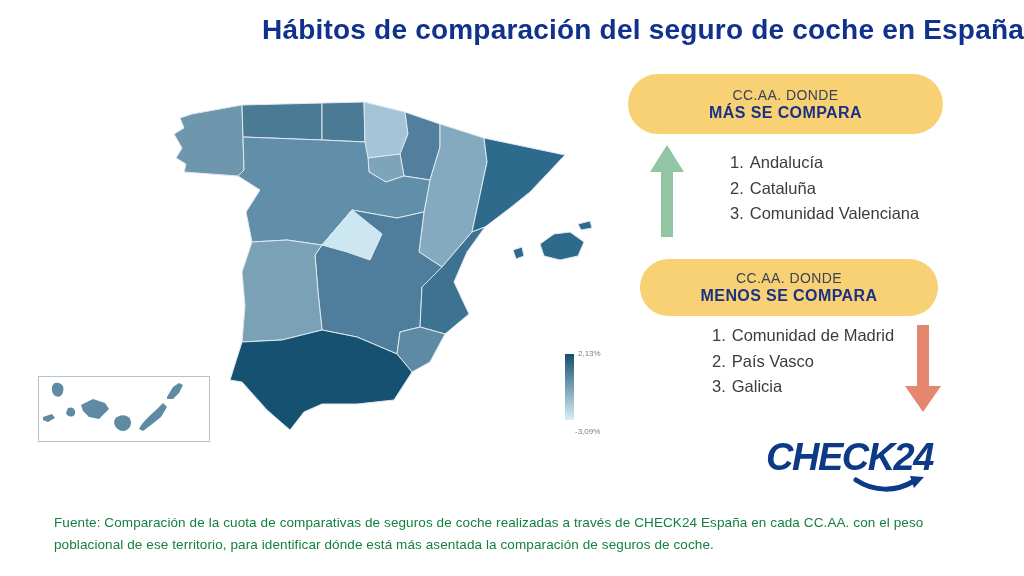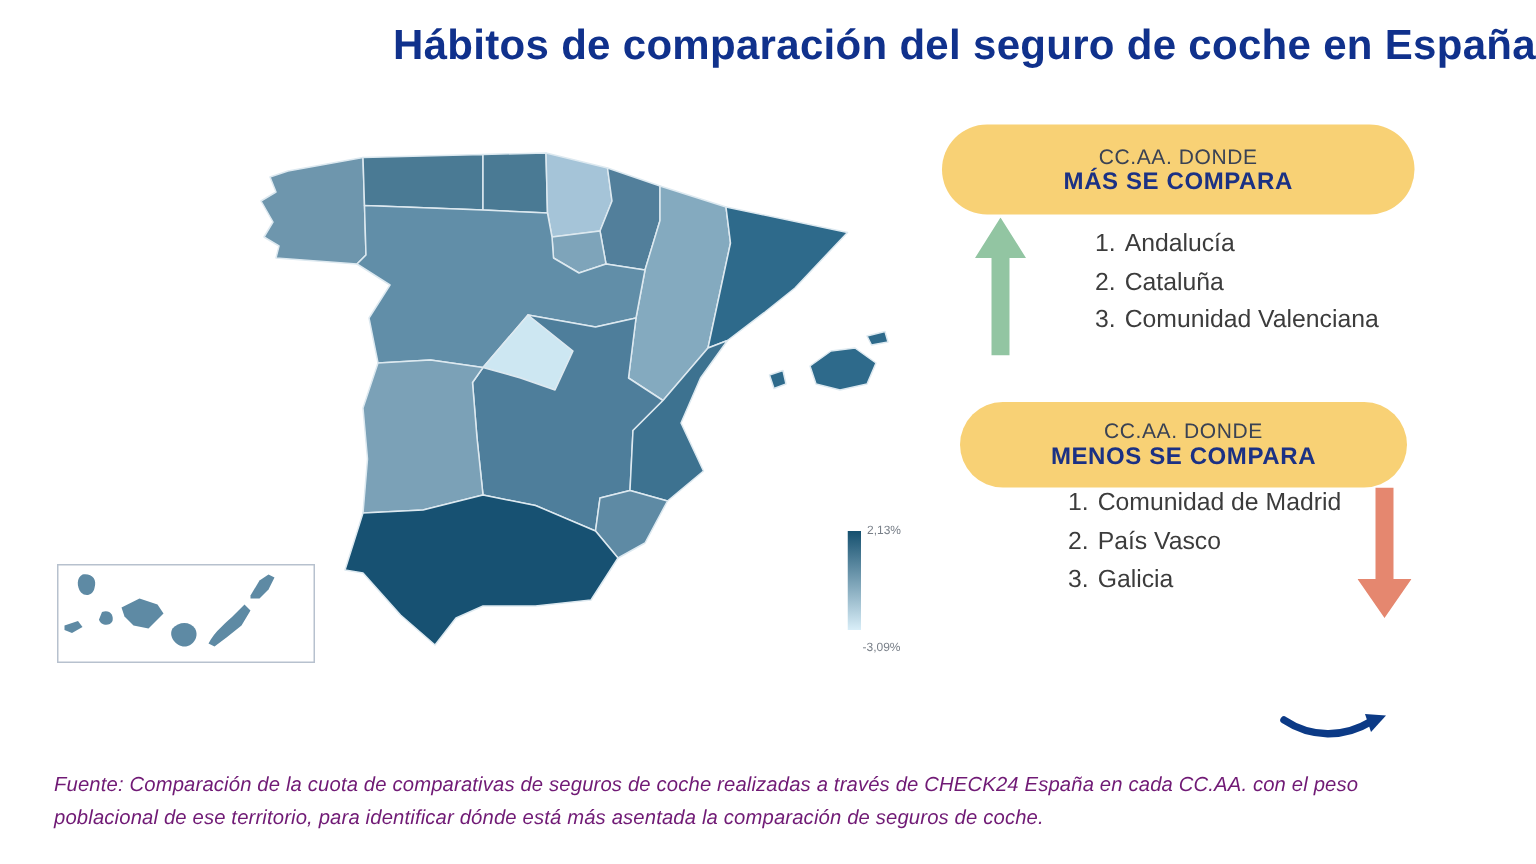--- a/index.html
+++ b/index.html
@@ -14,43 +14,43 @@
 
   .canary-box { position:absolute; left:38px; top:376px; width:172px; height:66px;
                 border:1px solid #b7c1ce; background:#ffffff; }
 
   .legend { position:absolute; left:563px; top:346px; width:60px; height:80px; }
   .legend-bar { position:absolute; left:2px; top:8px; }
   .legend-max { position:absolute; left:15px; top:3px;  font-size:8px; color:#787f88; }
   .legend-min { position:absolute; left:12px; top:81px; font-size:8px; color:#787f88; }
 
   .pill { position:absolute; display:flex; flex-direction:column; justify-content:center;
-          align-items:center; gap:1px; border-radius:30px;margin-top:9px; }
+          align-items:center; gap:1px; border-radius:30px; }
   .pill-most  { left:628px; top:74px;  width:315px; height:60px; }
   .pill-least { left:640px; top:259px; width:298px; height:57px; }
   .pill-line1 { font-size:14px; color:#3a4254; letter-spacing:0.4px; }
   .pill-line2 { font-size:16px; font-weight:bold; color:#1b3184; letter-spacing:0.4px; }
 
   .rank-list { position:absolute; font-size:16.5px; color:#3c3c3c; }
   .rank-list-most  { left:712px; top:150px;margin-left:18px; }
   .rank-list-least { left:712px; top:323px; }
   .rank-item { line-height:25.5px; white-space:nowrap; }
   .rank-num { margin-right:6px; }
 
   .arrow { position:absolute; }
   .arrow-up   { left:650px; top:145px; }
   .arrow-down { left:905px; top:325px; }
 
   .logo { position:absolute; left:766px; top:438px; width:210px; height:56px; }
   .logo-text { font-size:38px; font-weight:bold; font-style:italic; color:#0c3a86;
                letter-spacing:-1.5px; line-height:1; }
   .logo-swoosh { position:absolute; left:86px; top:38px; }
 
-  .footer { position:absolute; left:36px; top:512px; width:915px;
-            font-size:13.5px; line-height:1.62; color:#701a75; letter-spacing:0.1px;font-style:italic; }
+  .footer { position:absolute; left:54px; top:512px; width:915px;
+            font-size:13.5px; line-height:1.62; color:#15803d; letter-spacing:0.1px; }
 </style>
 </head>
 <body>
 
 <div class="canvas">
 
   <div class="title">Hábitos de comparación del seguro de coche en España</div>
 
   <svg class="map-svg" width="430" height="340" viewBox="0 0 430 340">
     <g stroke="#dde9f0" stroke-width="1" stroke-linejoin="round">
@@ -141,20 +141,21 @@
     <div class="rank-item">
       <span class="rank-num">3.</span><span>Galicia</span>
     </div>
   </div>
 
   <svg class="arrow arrow-down" width="36" height="87" viewBox="0 0 36 87">
     <polygon points="18,87 0,61 12,61 12,0 24,0 24,61 36,61" fill="#e5876f"></polygon>
   </svg>
 
   <div class="logo">
+    <div class="logo-text" style="color: rgb(12, 58, 134);">CHECK24</div>
     <svg class="logo-swoosh" width="74" height="18" viewBox="0 0 74 18">
       <path d="M4,4 C22,16 44,16 62,5" fill="none" stroke-width="5" stroke-linecap="round" stroke="#0c3a86"></path>
       <polygon points="58,0 72,1 62,12" fill="#0c3a86"></polygon>
     </svg>
   </div>
 
   <div class="footer">Fuente: Comparación de la cuota de comparativas de seguros de coche realizadas a través de CHECK24 España en cada CC.AA. con el peso poblacional de ese territorio, para identificar dónde está más asentada la comparación de seguros de coche.</div>
 
 </div>
 

